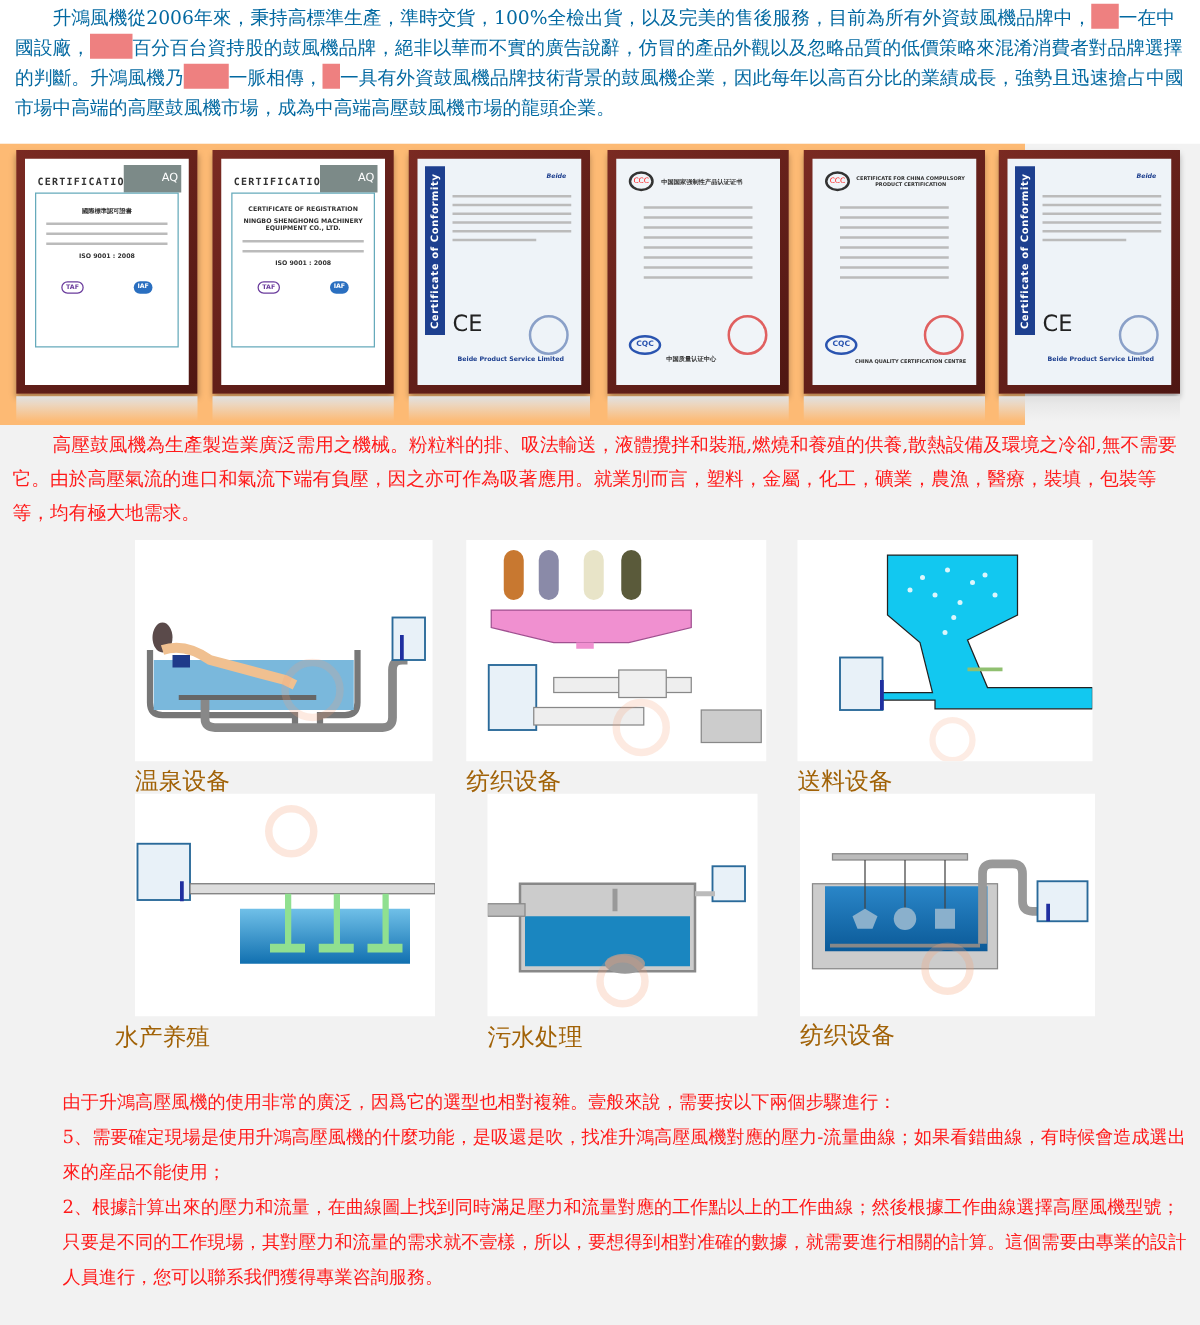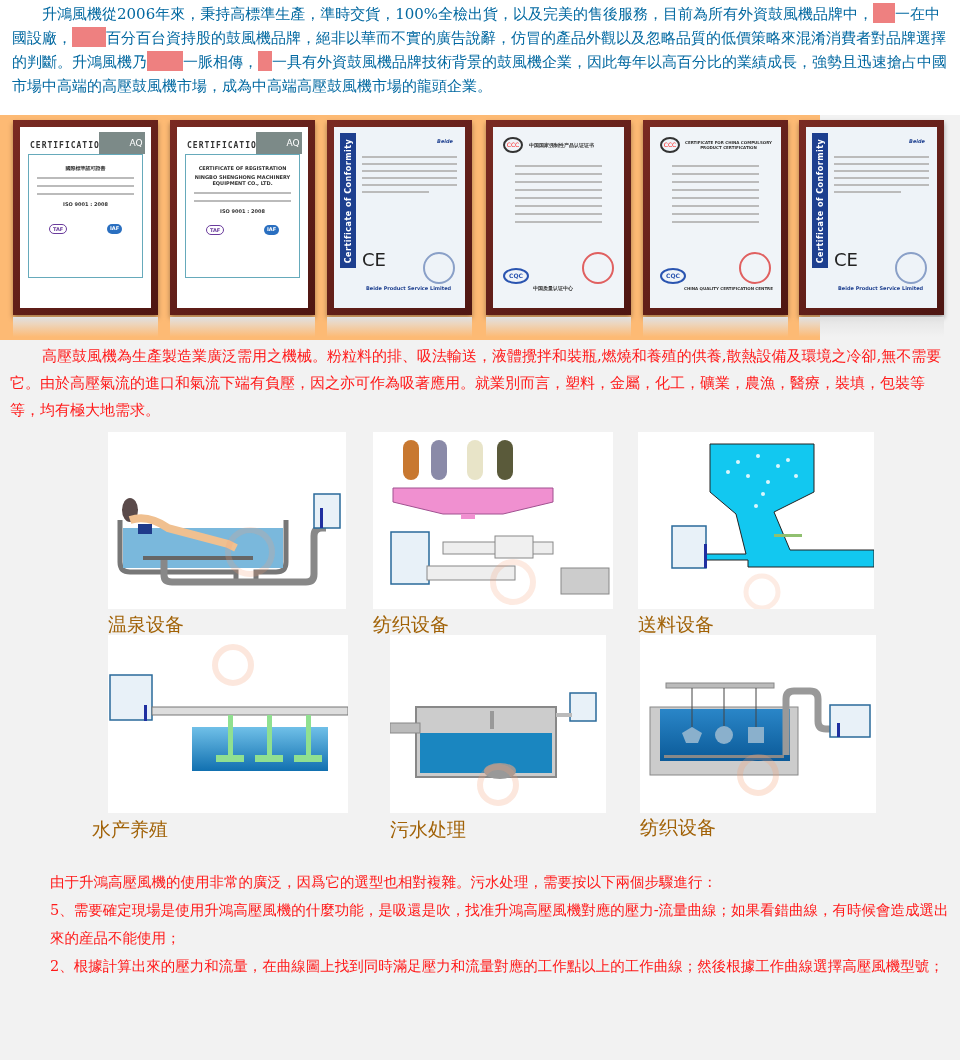--- a/index.html
+++ b/index.html
@@ -313,16 +313,17 @@
     <rect x="24" y="120" width="120" height="3" fill="#888"></rect>
     <path d="M146 120 L146 64 Q146 56 154 56 L170 56 Q178 56 178 64 L178 86 Q178 94 186 94 L196 94" fill="none" stroke="#999" stroke-width="7"></path>
     <rect x="190" y="70" width="40" height="32" fill="#e8f1f8" stroke="#2a6a9a" stroke-width="1.5"></rect>
     <rect x="197" y="88" width="3" height="14" fill="#1f2fa0"></rect>
     <circle cx="118" cy="140" r="18" fill="none" stroke="rgba(245,160,120,0.28)" stroke-width="6"></circle>
   </svg>
 </div>
 <div class="app-label" style="left:640px;top:815px;width:236px">纺织设备</div>
 
 <div class="steps">
-  <p>由于升鴻高壓風機的使用非常的廣泛，因爲它的選型也相對複雜。污水处理，需要按以下兩個步驟進行：</p>
+  <p>由于升鴻高壓風機的使用非常的廣泛，因爲它的選型也相對複雜。壹般來說，需要按以下兩個步驟進行：</p>
   <p>5、需要確定現場是使用升鴻高壓風機的什麼功能，是吸還是吹，找准升鴻高壓風機對應的壓力-流量曲線；如果看錯曲線，有時候會造成選出來的産品不能使用；</p>
   <p>2、根據計算出來的壓力和流量，在曲線圖上找到同時滿足壓力和流量對應的工作點以上的工作曲線；然後根據工作曲線選擇高壓風機型號；</p>
+  <p>只要是不同的工作現場，其對壓力和流量的需求就不壹樣，所以，要想得到相對准確的數據，就需要進行相關的計算。這個需要由專業的設計人員進行，您可以聯系我們獲得專業咨詢服務。</p>
 </div>
 
 </body></html>

